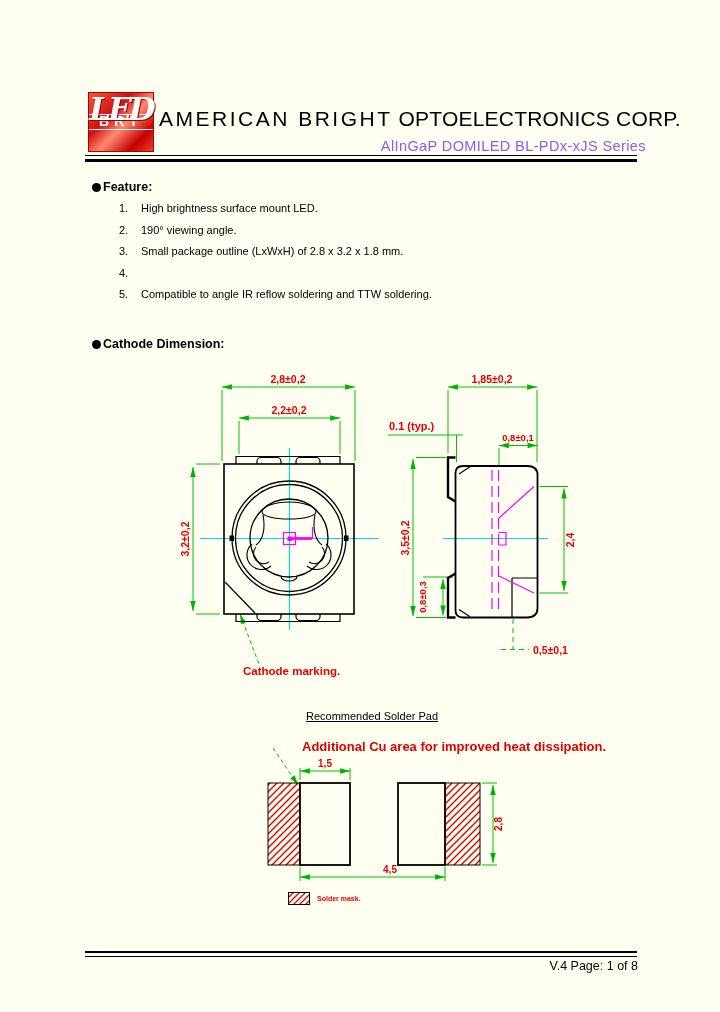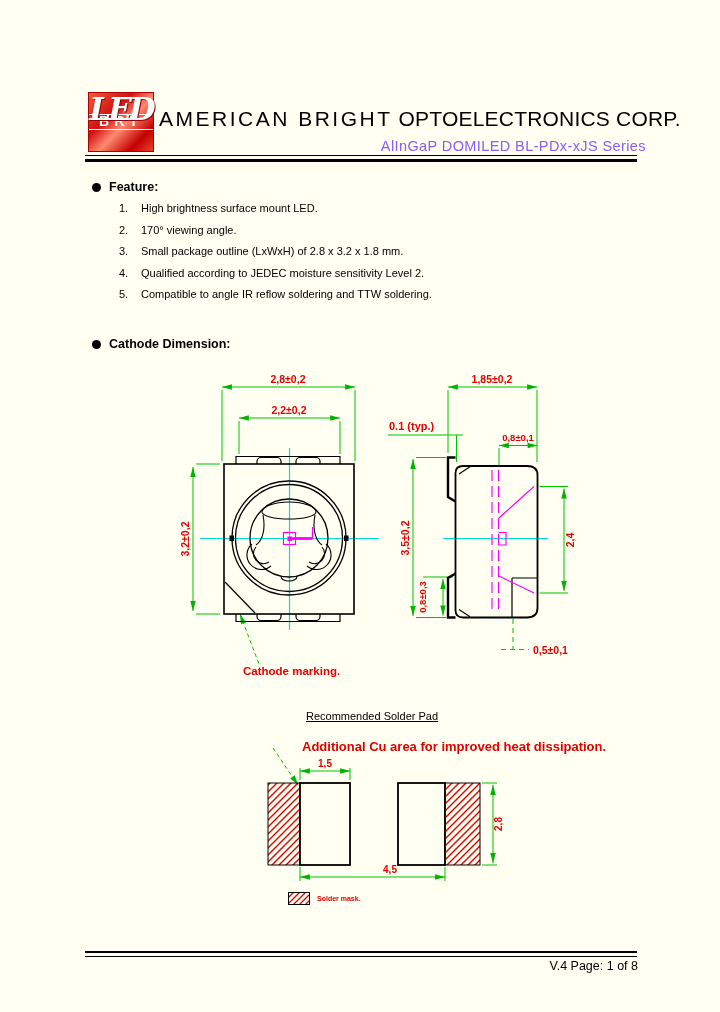--- a/index.html
+++ b/index.html
@@ -21,21 +21,21 @@
   .title .t2{letter-spacing:0.2px;margin-top:29px;}
   .subtitle{top:138px;right:74px;font-size:14.5px;color:#8b5cf6;letter-spacing:0.4px;}
   .rule-top{left:85px;width:552px;top:155px;height:2.5px;
             border-top:1.5px solid #000;border-bottom:3px solid #000;}
   .rule-bottom{left:85px;width:552px;top:951px;height:2.5px;
             border-top:2.5px solid #000;border-bottom:1.5px solid #000;}
   .footer-text{top:959px;right:82px;font-size:12.5px;color:#000;}
 
   
   .section{left:92px;width:540px;}
-  .sec-head{display:flex;align-items:center;gap:8px;font-weight:bold;font-size:12.5px;color:#000;}
+  .sec-head{display:flex;align-items:center;gap:2px;font-weight:bold;font-size:12.5px;color:#000;}
   .bullet{width:9px;height:9px;border-radius:50%;background:#000;flex:0 0 9px;}
   .feat-list{margin:9px 0 0 0;padding:0;list-style:none;font-size:11px;color:#000;}
   .feat-list li{display:flex;margin-bottom:10px;line-height:11.5px;}
   .feat-num{width:22px;flex:0 0 22px;margin-left:27px;}
 
   .solder-head{left:306px;top:710px;font-size:11px;color:#000;text-decoration:underline;}
   .cu-note{left:262px;top:739px;font-size:13px;font-weight:bold;color:#e00000;margin-left:40px;}
   .legend{left:288px;top:892px;display:flex;align-items:center;gap:7px;}
   .legend-label{font-size:7px;font-weight:bold;color:#e00000;}
 
@@ -58,29 +58,28 @@
     <span class="bullet"></span>
     <span>Feature:</span>
   </div>
   <ul class="feat-list">
     <li>
         <span class="feat-num">1.</span>
         <span>High brightness surface mount LED.</span>
       </li>
     <li>
         <span class="feat-num">2.</span>
-        <span>170° viewing angle.</span>
+        <span>190° viewing angle.</span>
       </li>
     <li>
         <span class="feat-num">3.</span>
         <span>Small package outline (LxWxH) of 2.8 x 3.2 x 1.8 mm.</span>
       </li>
     <li>
         <span class="feat-num">4.</span>
-        <span>Qualified according to JEDEC moisture sensitivity Level 2.</span>
       </li>
     <li>
         <span class="feat-num">5.</span>
         <span>Compatible to angle IR reflow soldering and TTW soldering.</span>
       </li>
   </ul>
 </div>
 
 <div class="abs section" style="top:337px;">
   <div class="sec-head">

